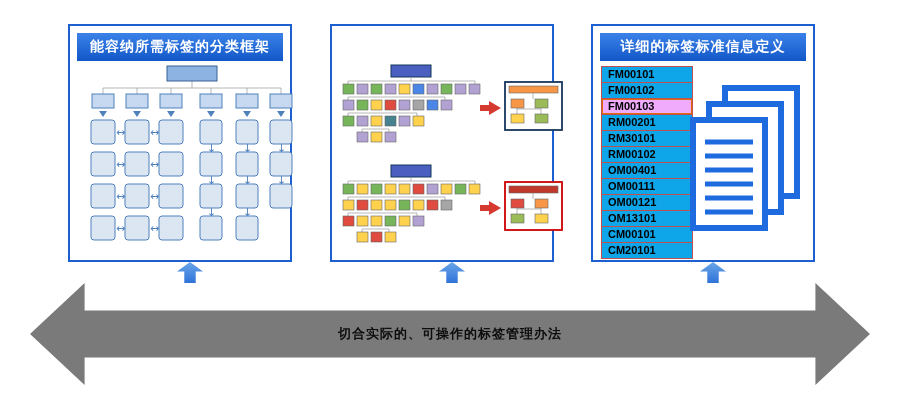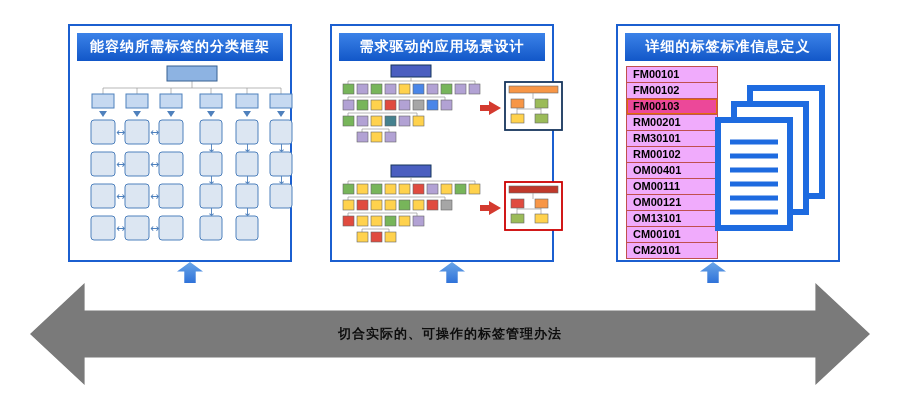--- a/index.html
+++ b/index.html
@@ -4,40 +4,40 @@
 <style>
   html,body{margin:0;padding:0;}
   body{
     width:900px;height:415px;position:relative;background:#ffffff;
     font-family:"Liberation Sans","DejaVu Sans",sans-serif;overflow:hidden;
   }
   .panel{
     position:absolute;top:24px;width:224px;height:238px;
     border:2px solid #1b5fd0;background:#ffffff;box-sizing:border-box;
   }
-  #panel-1{left:68px;} #panel-2{left:330px;} #panel-3{left:616px;}
+  #panel-1{left:68px;} #panel-2{left:330px;} #panel-3{left:591px;}
   .panel-header{
     margin:7px 7px 0;height:28px;
     background:linear-gradient(180deg,#3b82e8 0%,#1257c8 100%);
     color:#ffffff;font-weight:bold;font-size:14px;
     display:flex;align-items:center;justify-content:center;letter-spacing:1px;
   }
   .tree-svg{position:absolute;left:7px;top:38px;width:228px;height:198px;}
   
   .codes-table{
     position:absolute;left:8px;top:40px;width:92px;box-sizing:border-box;
     border:1px solid #c0504d;border-bottom:none;background:#fff;
   }
   .code-row{
     height:15px;line-height:15px;font-size:11px;font-weight:bold;color:#000;
-    padding-left:6px;border-bottom:1px solid #c0504d;background:#f0abfc;
+    padding-left:6px;border-bottom:1px solid #c0504d;background:#0ea5e9;
     font-family:"Liberation Sans",sans-serif;
   }
   .code-row.highlight{
-    background:#ec4899;box-shadow:inset 0 0 0 1px #e36c0a;
+    background:#f0abfc;box-shadow:inset 0 0 0 1px #e36c0a;
   }
   .doc-icon{position:absolute;right:6px;top:58px;width:124px;height:152px;}
   
   .up-arrow{
     position:absolute;top:262px;width:26px;height:21px;
     background:linear-gradient(180deg,#6aa6e8 0%,#2f72d9 100%);
     clip-path:polygon(50% 0,100% 45%,72% 45%,72% 100%,28% 100%,28% 45%,0 45%);
   }
   #up-1{left:177px;} #up-2{left:439px;} #up-3{left:700px;}
   
@@ -115,21 +115,20 @@
         <text class="arrtx" x="200" y="88">↓</text>
       <text class="arrtx" x="130" y="120">↓</text>
         <text class="arrtx" x="166" y="120">↓</text>
         <text class="arrtx" x="200" y="120">↓</text>
       <text class="arrtx" x="130" y="152">↓</text>
         <text class="arrtx" x="166" y="152">↓</text>
     </svg>
   </section>
 
   <section class="panel" id="panel-2">
-    <div class="panel-header">需求驱动的应用场景设计</div>
     <svg class="tree-svg" viewBox="0 0 228 198">
 
       <rect x="52" y="1" width="40" height="12" fill="#4a5fc0" stroke="#17365d"></rect>
       <path class="hair" d="M72 13 V17 M9 17 H136 M9 33 H106 M9 49 H78 M23 65 H50 M9 17 V20 M136 17 V20 M9 33 V36 M106 33 V36 M9 49 V52 M78 49 V52 M23 65 V68 M50 65 V68"></path>
       <g class="mini">
         <rect x="4" y="20" width="11" height="10" fill="#77b55a"></rect>
           <rect x="18" y="20" width="11" height="10" fill="#b2a2d4"></rect>
           <rect x="32" y="20" width="11" height="10" fill="#77b55a"></rect>
           <rect x="46" y="20" width="11" height="10" fill="#b2a2d4"></rect>
           <rect x="60" y="20" width="11" height="10" fill="#ffd24d"></rect>

